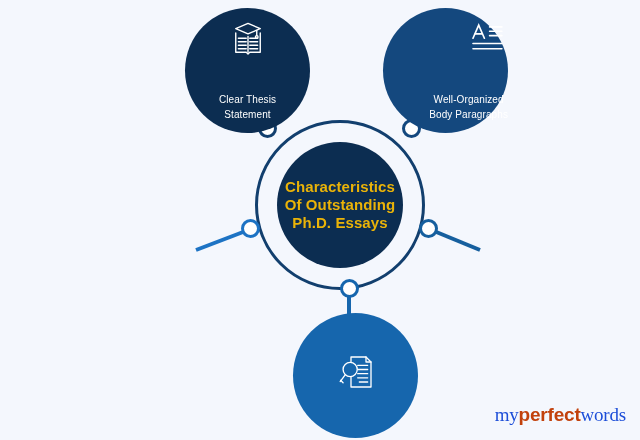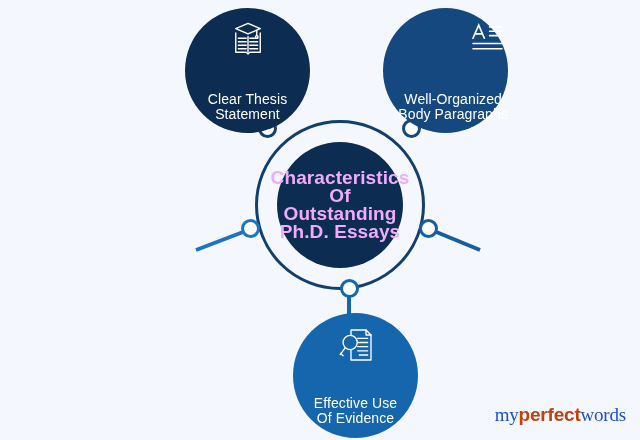--- a/index.html
+++ b/index.html
@@ -34,21 +34,21 @@
     align-items: center;
     justify-content: center;
     box-sizing: border-box;
   }
   .node-icon {
     display: block;
     margin-bottom: 7px;
   }
   .node-label {
     color: #ffffff;
-    font-size: 14px;
+    font-size: 10px;
     line-height: 15.5px;
     text-align: center;
     white-space: pre-line;
     letter-spacing: 0.1px;
     margin-top: 24px;
   }
   
   #hub-ring {
     position: absolute;
     left: 255px;
@@ -65,22 +65,22 @@
     top: 142px;
     width: 126px;
     height: 126px;
     border-radius: 50%;
     background: #0c2d51;
     display: flex;
     align-items: center;
     justify-content: center;
   }
   #hub-core .hub-text {
-    color: #f0abfc;
-    font-size: 19px;
+    color: #eab308;
+    font-size: 15px;
     line-height: 18px;
     font-weight: bold;
     text-align: center;
     white-space: pre-line;
     letter-spacing: 0.1px;
   }
   
   #node-thesis   { left: 185px; top:   8px; width: 125px; height: 125px; background: #0c2d51; }
   #node-body     { left: 383px; top:   8px; width: 125px; height: 125px; background: #14487e; align-items: flex-end; }
   #node-narr     { left: 470px; top: 200px; width: 125px; height: 125px; background: #165f9e; }
@@ -164,22 +164,20 @@
 
   <div class="node" id="node-evidence">
     <svg class="node-icon" width="40" height="40" viewBox="0 0 48 48" fill="none" stroke="#ffffff" stroke-width="1.6" stroke-linecap="round" stroke-linejoin="round">
       <path d="M18 6 h18 l6 6 v30 H18 Z"></path>
       <path d="M36 6 v6 h6"></path>
       <path d="M26 16 h12 M26 21 h12 M26 26 h12 M26 31 h12 M28 36 h10"></path>
       <circle cx="17" cy="21" r="8.5" fill="#1666ad"></circle>
       <path d="M11 27.5 L5 35.5"></path>
       <path d="M5.5 34 l3 3"></path>
     </svg>
-    <div class="node-label">Effective Use
-Of Evidence</div>
   </div>
 
 
   <div id="brand">
     <span class="b-my">my</span><span class="b-perfect">perfect</span><span class="b-words">words</span>
   </div>
 
 </div>
 
 </body></html>

